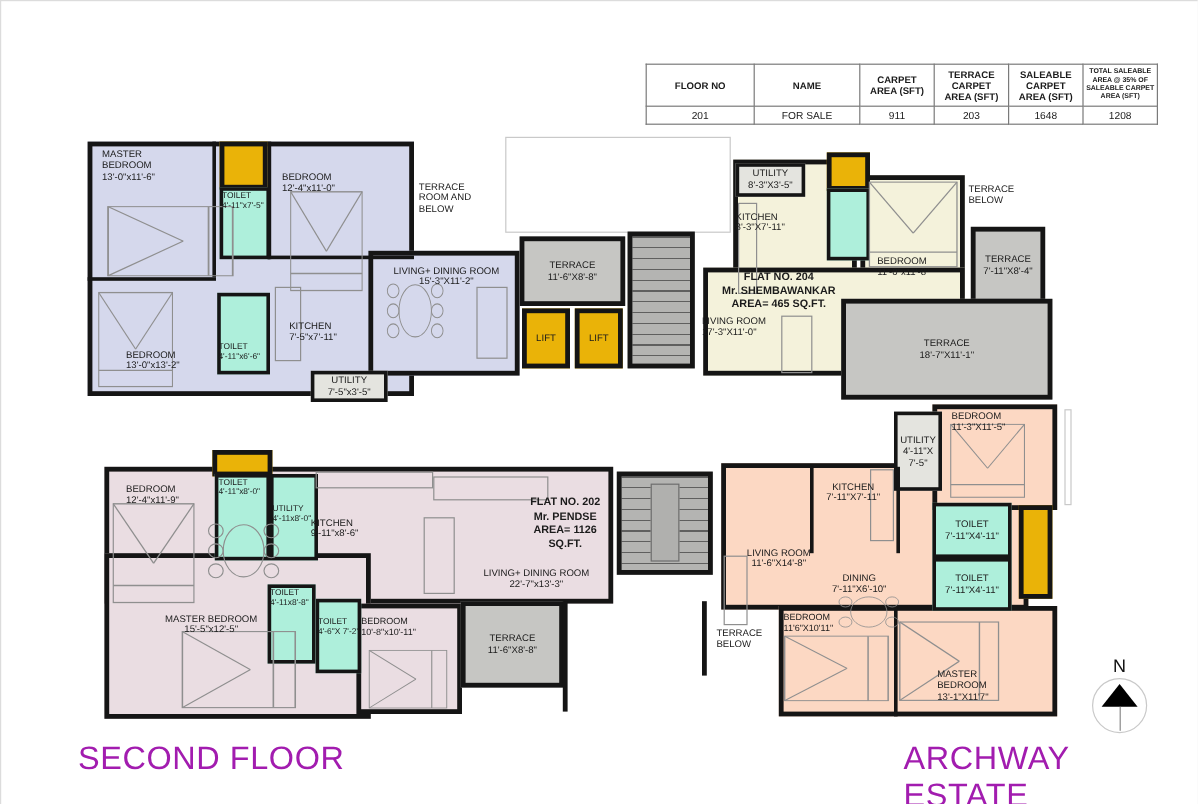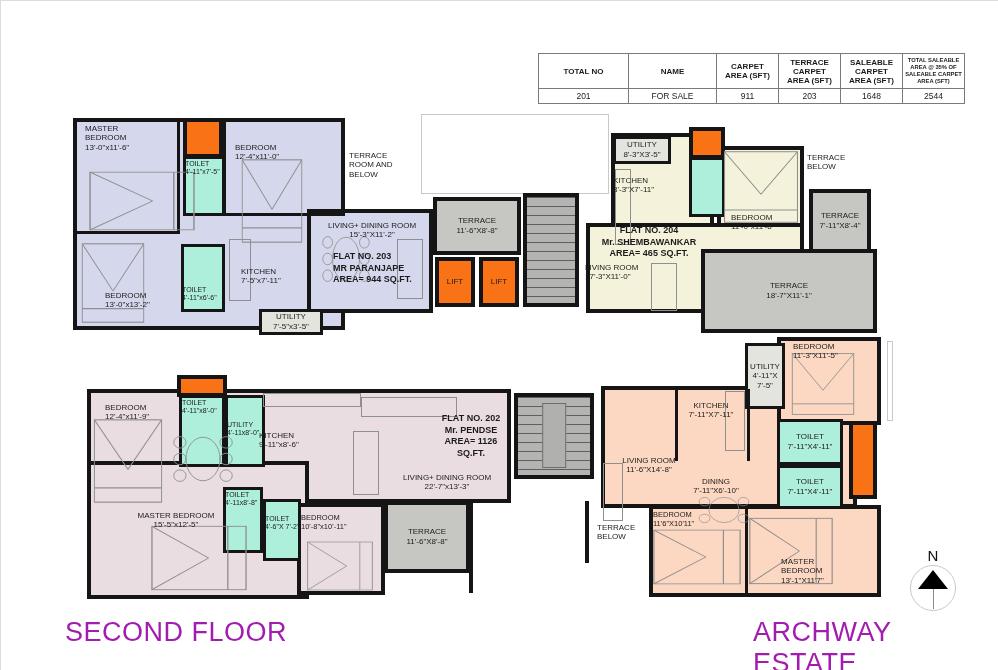--- a/index.html
+++ b/index.html
@@ -9,21 +9,21 @@
   .abs{position:absolute;box-sizing:border-box;}
   .region{border:4px solid #151515;z-index:5;}
   .f203{background:#d5d8ec;} .f204{background:#f4f2db;}
   .f202{background:#eadde2;} .f201{background:#fcd8c3;}
   .gray{background:#c6c6c3;border:4px solid #151515;z-index:8;display:flex;align-items:center;justify-content:center;text-align:center;}
   .lob{background:#ababab;}
   .stair{border:4px solid #151515;z-index:9;background:
      repeating-linear-gradient(to bottom, rgba(80,80,80,.85) 0 1px, transparent 1px 9px) #b4b4b2;}
   .rail{position:absolute;left:50%;top:8%;transform:translateX(-50%);width:30%;height:80%;
         border:1px solid #6e6e6e;background:#b0b0ae;}
-  .whitebox{background:#f97316;border:4px solid #151515;z-index:10;display:flex;align-items:center;justify-content:center;}
+  .whitebox{background:#eab308;border:4px solid #151515;z-index:10;display:flex;align-items:center;justify-content:center;}
   .util{background:#e4e4df;border:3px solid #151515;z-index:11;display:flex;align-items:center;justify-content:center;text-align:center;}
   .wc{background:#aeefdb;border:3px solid #151515;z-index:12;display:flex;align-items:center;justify-content:center;text-align:center;}
   .wall{position:absolute;background:#151515;z-index:14;}
   .void{border:1px solid #c9c9c9;z-index:2;}
   
   .lbl{position:absolute;font-size:8px;line-height:1.18;z-index:30;color:#1b1b1b;}
   .lbl span{display:block;}
   .c{text-align:center;}
   .s7{font-size:7px;line-height:1.15;}
   .s75{font-size:7.5px;}
@@ -59,34 +59,34 @@
     <colgroup>
         <col style="width:90px">
         <col style="width:88px">
         <col style="width:62px">
         <col style="width:62px">
         <col style="width:62px">
         <col style="width:62px">
       </colgroup>
     <tbody>
         <tr>
-      <th>TOTAL NO</th>
+      <th>FLOOR NO</th>
       <th>NAME</th>
       <th>CARPET AREA (SFT)</th>
       <th>TERRACE CARPET AREA (SFT)</th>
       <th>SALEABLE CARPET AREA (SFT)</th>
       <th class="small">TOTAL SALEABLE AREA @ 35% OF SALEABLE CARPET AREA (SFT)</th>
     </tr>
     <tr>
       <td>201</td>
       <td>FOR SALE</td>
       <td>911</td>
       <td>203</td>
       <td>1648</td>
-      <td>2544</td>
+      <td>1208</td>
     </tr>
   </tbody>
     </table>
 
   <div class="abs void" style="left:420px;top:113px;width:188px;height:80px"></div>
   <div class="abs void" style="left:886px;top:340px;width:6px;height:80px"></div>
 
   <div class="abs region f203" style="left:72px;top:117px;width:272px;height:212px"></div>
   <div class="abs region f203" style="left:306px;top:208px;width:126px;height:104px"></div>
   <div class="wall" style="left:176px;top:117px;width:3px;height:113px"></div>
@@ -123,25 +123,20 @@
       <span>7'-5"x7'-11"</span>
   </div>
   <div class="lbl" style="left:104px;top:290px;width:76px">
     <span>BEDROOM</span>
       <span>13'-0"x13'-2"</span>
   </div>
   <div class="lbl c" style="left:318px;top:220px;width:106px">
     <span>LIVING+ DINING ROOM</span>
       <span>15'-3"X11'-2"</span>
   </div>
-  <div class="lbl flat-lbl" style="left:332px;top:250px;width:102px">
-    <span>FLAT NO. 203</span>
-      <span>MR PARANJAPE</span>
-      <span>AREA= 944 SQ.FT.</span>
-  </div>
   <div class="lbl" style="left:348px;top:150px;width:70px">
     <span>TERRACE</span>
       <span>ROOM AND</span>
       <span>BELOW</span>
   </div>
 
   <div class="abs gray" style="left:432px;top:196px;width:88px;height:58px">
     <div class="boxlbl c">
       <span>TERRACE</span>
         <span>11'-6"X8'-8"</span>

